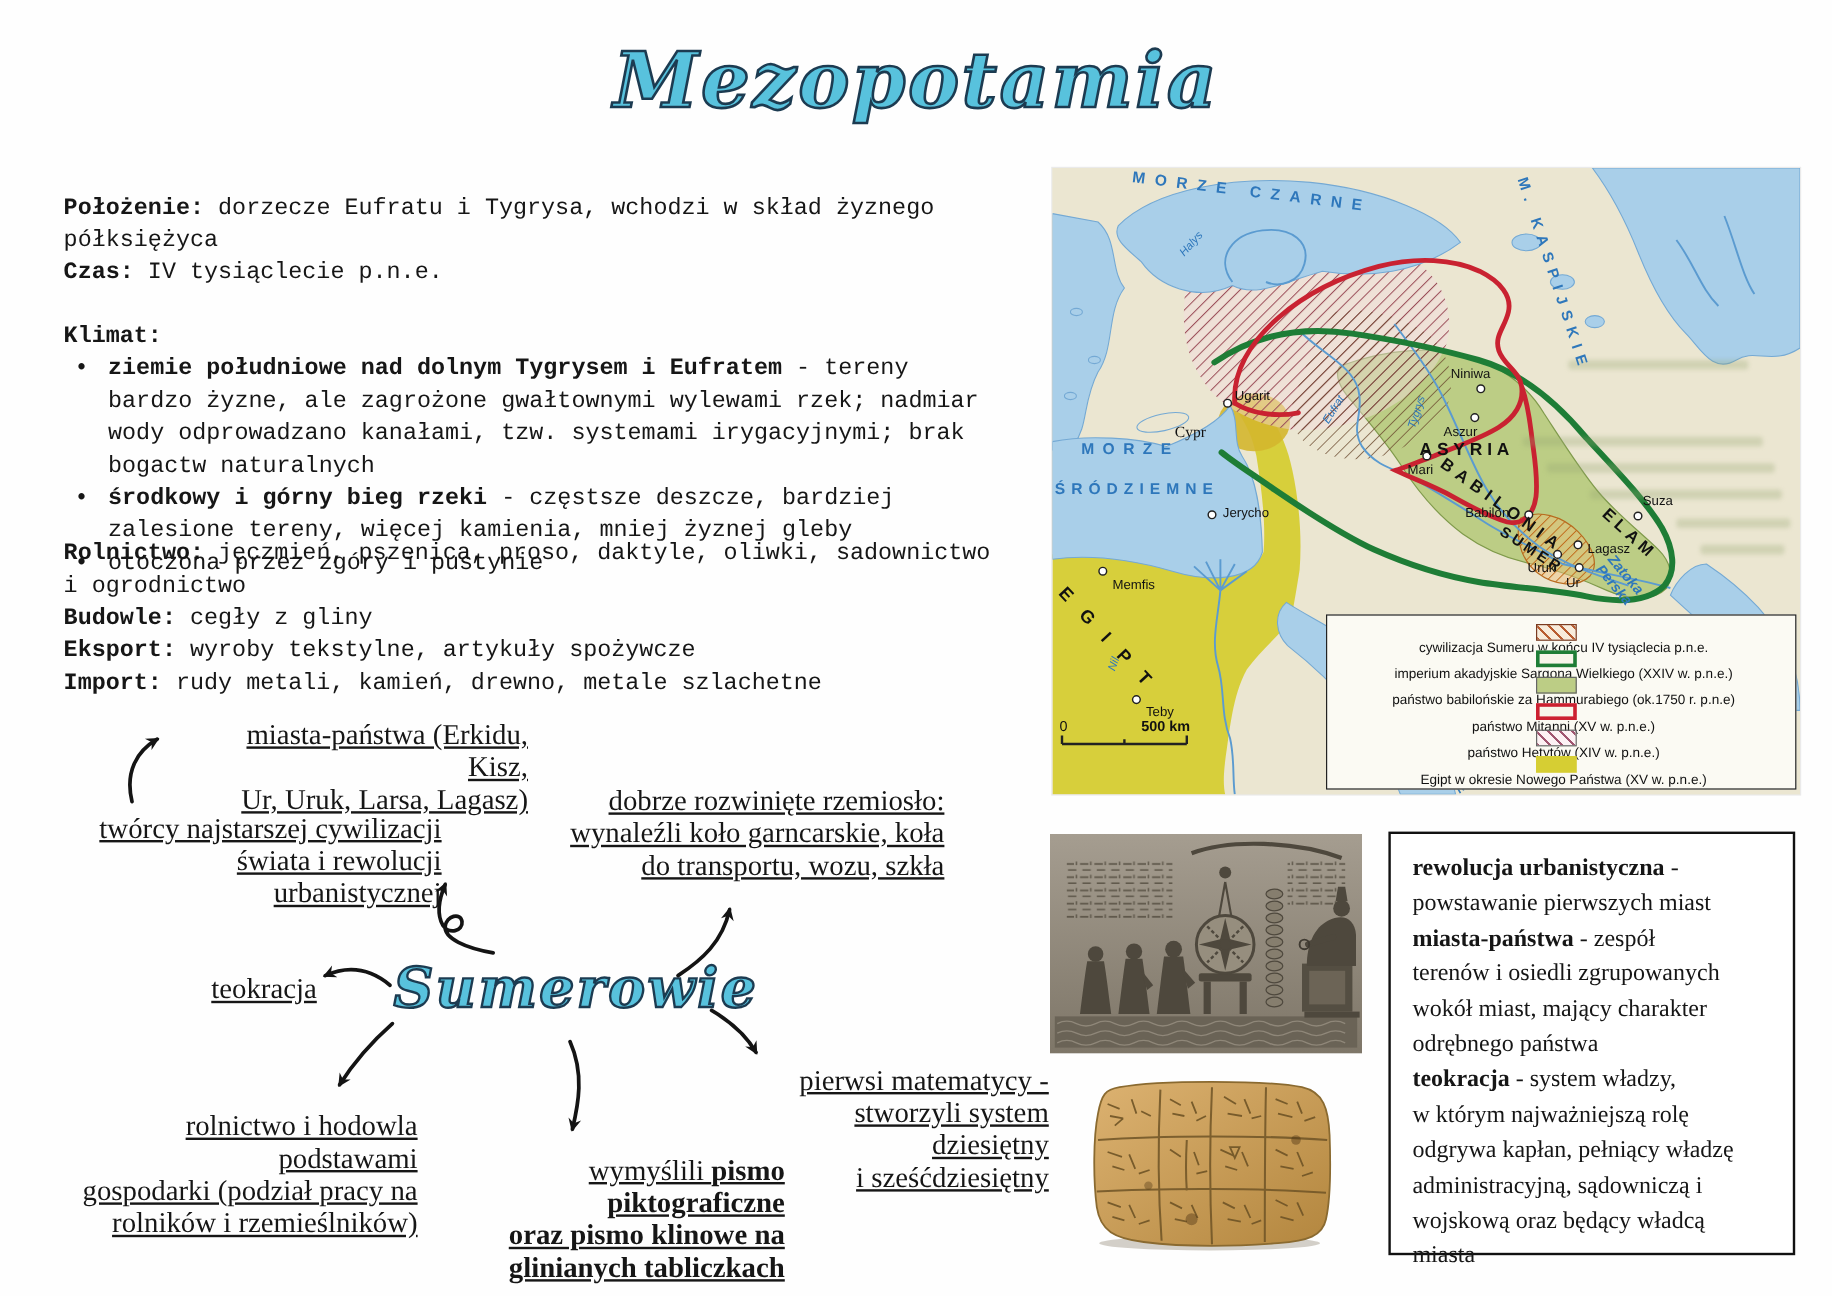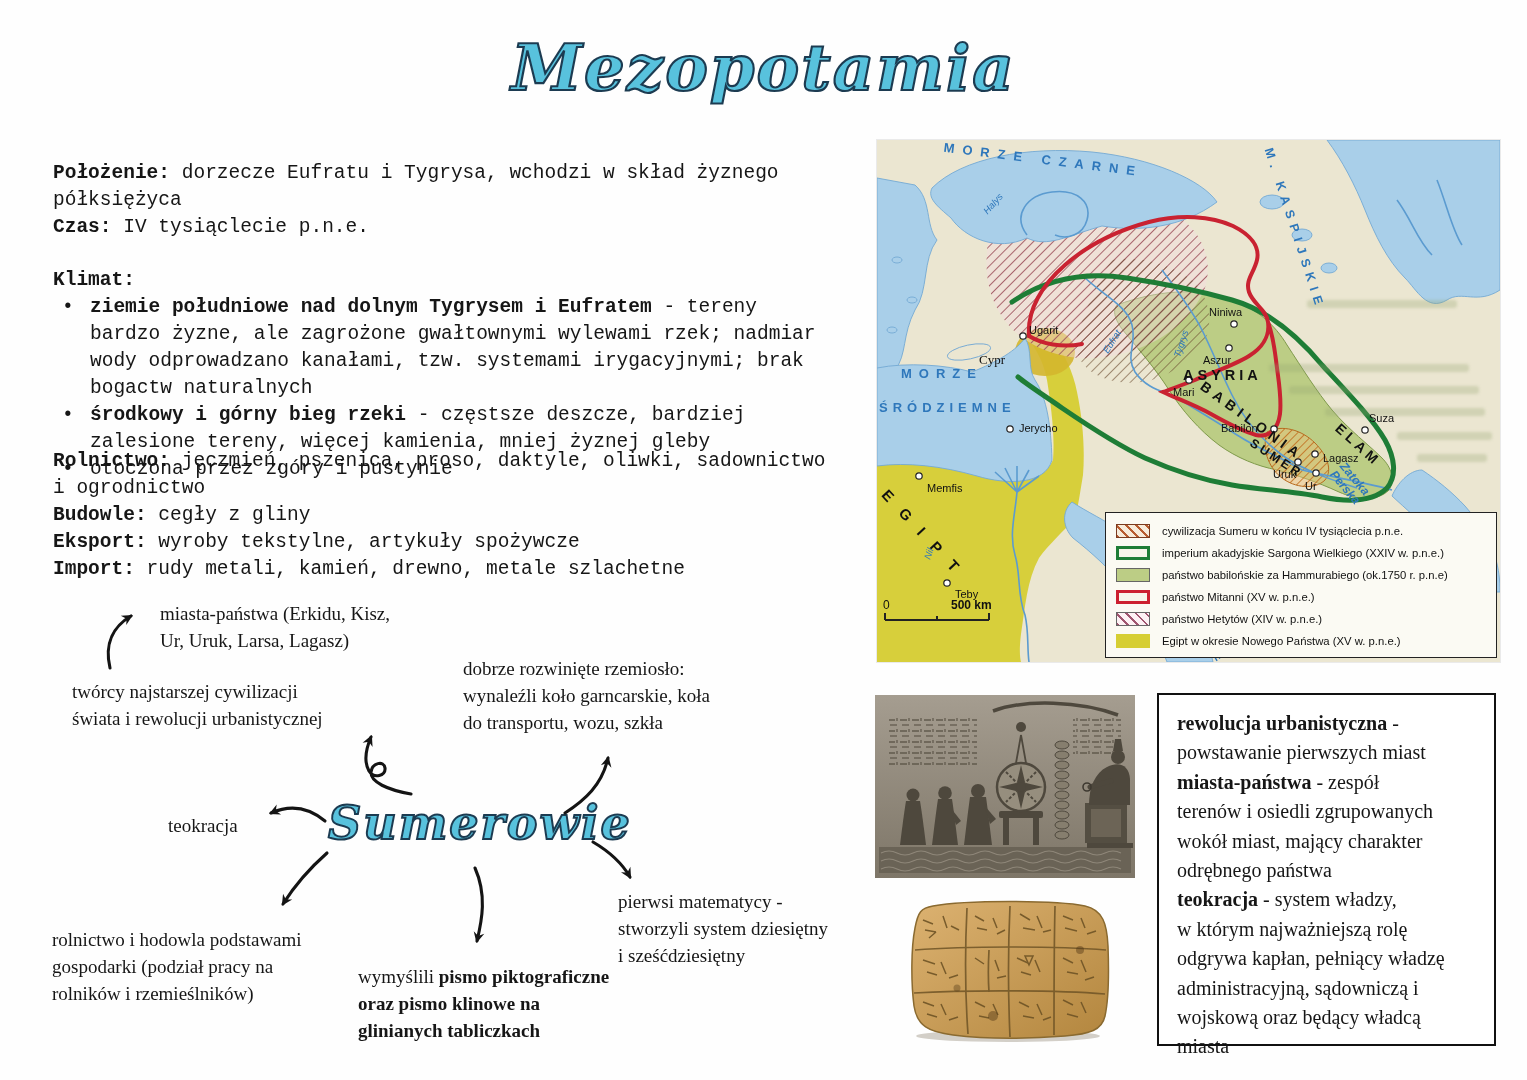--- a/index.html
+++ b/index.html
@@ -24,21 +24,21 @@
   
   .doc{font-size:19.5px;line-height:27px;font-family:Liberation Mono, monospace;}
   .doc b{font-weight:700;}
   #intro{left:53px;top:160px;width:785px;}
   #klimat-head{margin-top:26px;}
   ul.blist{list-style:none;margin:0;padding:0;}
   ul.blist li{position:relative;padding-left:37px;}
   ul.blist li::before{content:"\2022";position:absolute;left:9px;top:0;}
   #facts{left:53px;top:448px;width:785px;}
   
-  .node{font-size:19px;line-height:27px;text-align:left;}
+  .node{font-size:24px;line-height:27px;text-align:right;text-decoration:underline;}
   
   #defbox{
     left:1157px;top:693px;width:339px;height:353px;
     border:2.5px solid #111;background:#fff;box-sizing:border-box;
     padding:14px 16px 0 18px;
     font-size:20px;line-height:29.4px;
   }
   
   #map{left:877px;top:140px;width:623px;height:522px;background:#ebe6d1;
        box-shadow:0 0 0 1px rgba(0,0,0,0.08);overflow:hidden;}
@@ -47,21 +47,21 @@
   .city-lbl{font-size:11px;color:#111;}
   .reg-lbl{font-weight:700;color:#111;}
   .riv-lbl{font-size:9.5px;color:#2e77bb;font-style:italic;}
   .smudge{position:absolute;background:rgba(150,165,112,0.30);filter:blur(1.6px);border-radius:3px;}
   #legend{
     position:absolute;left:228px;top:372px;width:392px;height:146px;
     background:#fbfaf3;border:1.5px solid #222;box-sizing:border-box;
     padding:7px 6px 0 10px;
     font-family:"Liberation Sans", sans-serif;font-size:11.3px;color:#111;
   }
-  .leg-row{display:flex;align-items:center;height:22px;}
+  .leg-row{display:flex;align-items:center;height:22px;flex-direction:column;}
   .leg-sw{width:34px;height:14px;margin-right:12px;flex:0 0 auto;box-sizing:border-box;}
   .sw0{background:repeating-linear-gradient(45deg,#b85c30 0 2px,rgba(247,234,216,.9) 2px 7px);border:1.2px solid #7a3b20;}
   .sw1{background:#f7f5ea;border:3.5px solid #1e7d36;}
   .sw2{background:#bccd85;border:1px solid #666;}
   .sw3{background:#f7f5ea;border:3.5px solid #cc2030;}
   .sw4{background:repeating-linear-gradient(45deg,#a05570 0 1.6px,rgba(253,240,244,.9) 1.6px 7px);border:1px solid #666;}
   .sw5{background:#d6ce33;}
 </style>
 </head>
 <body>

